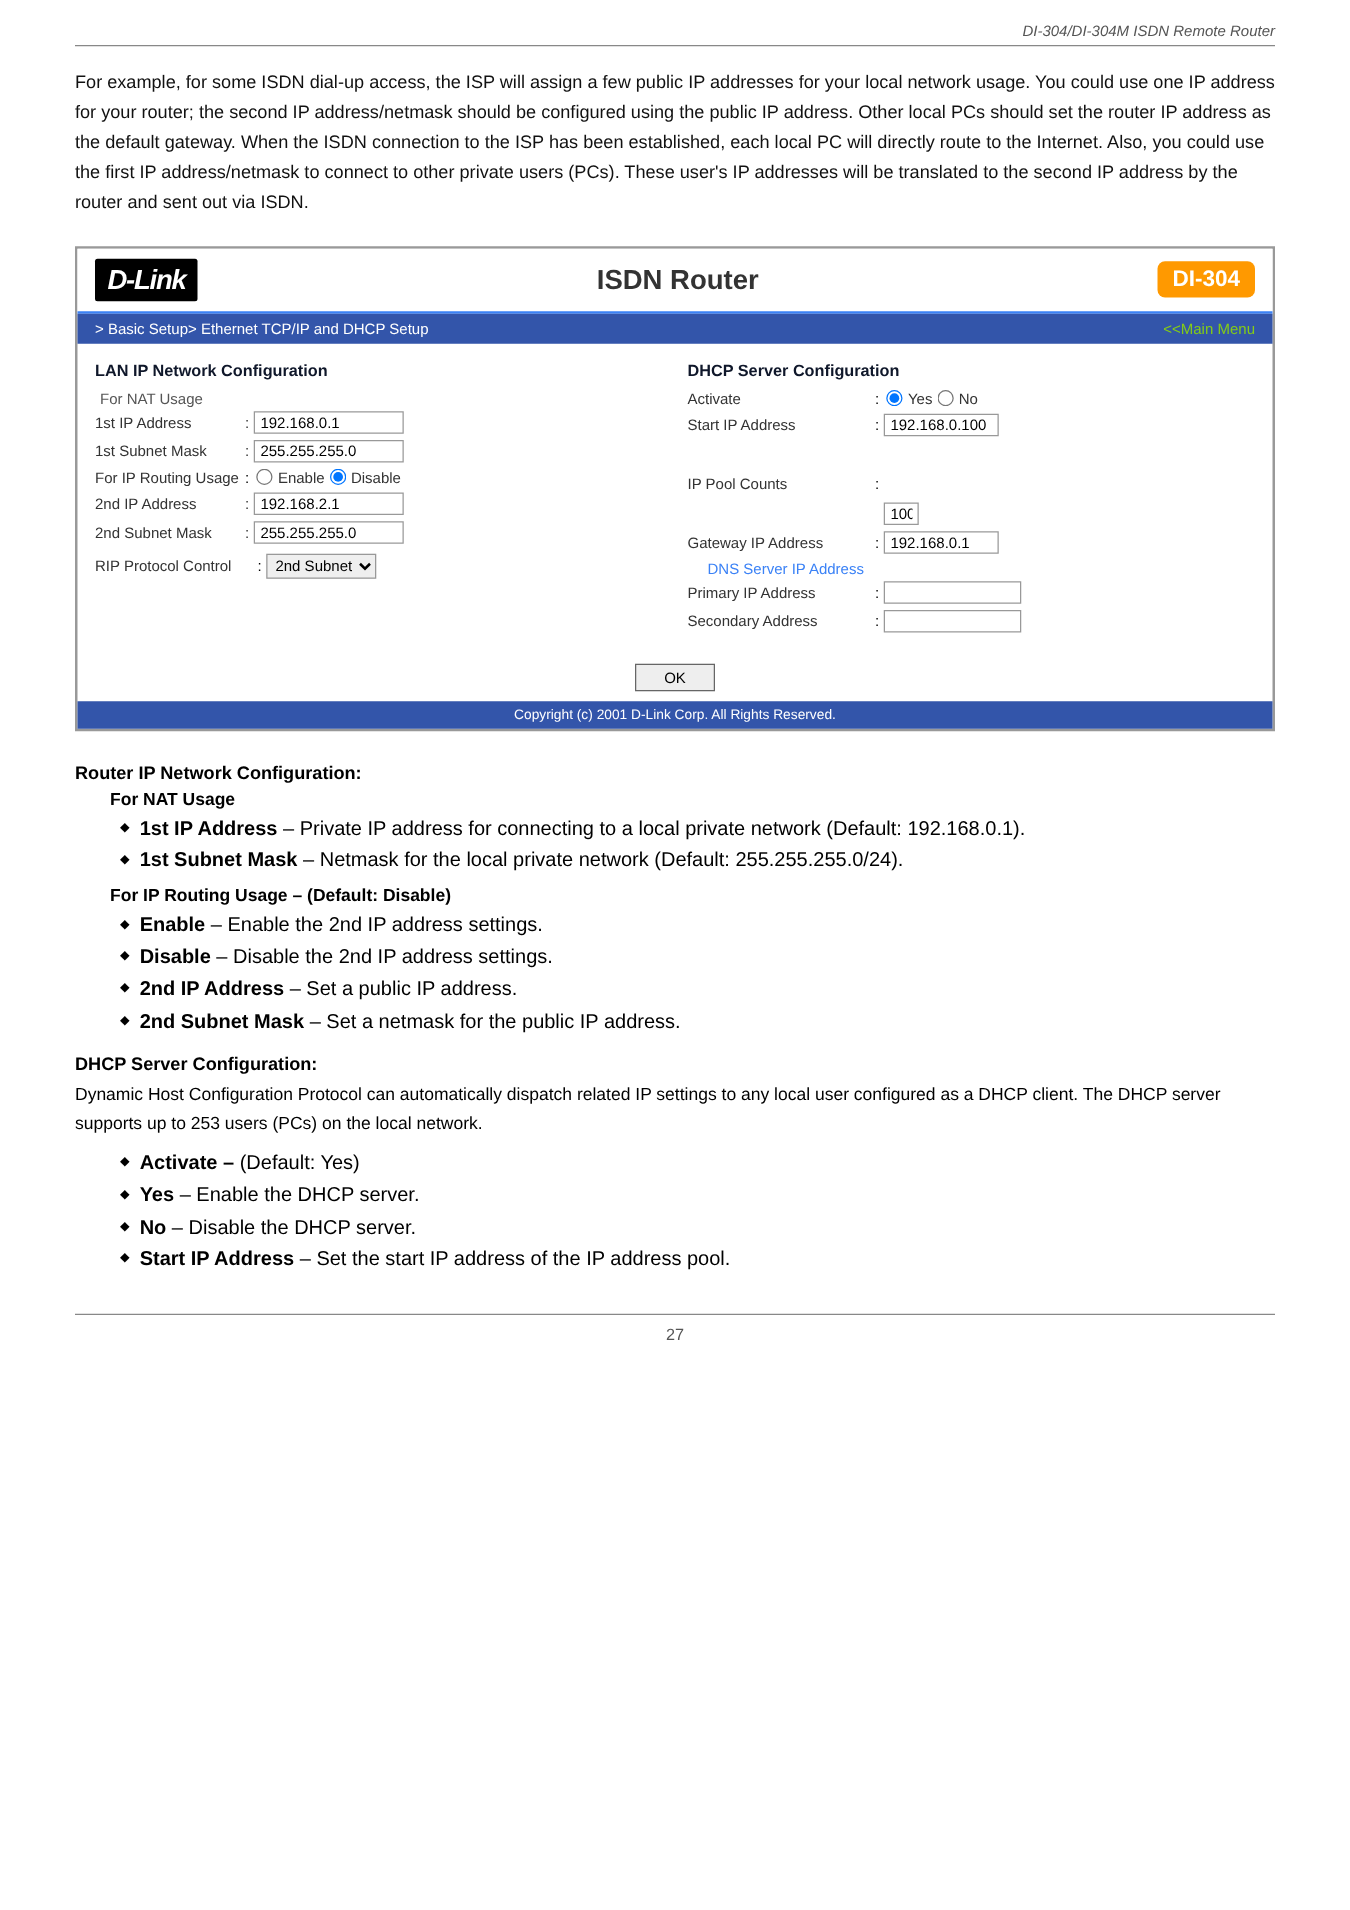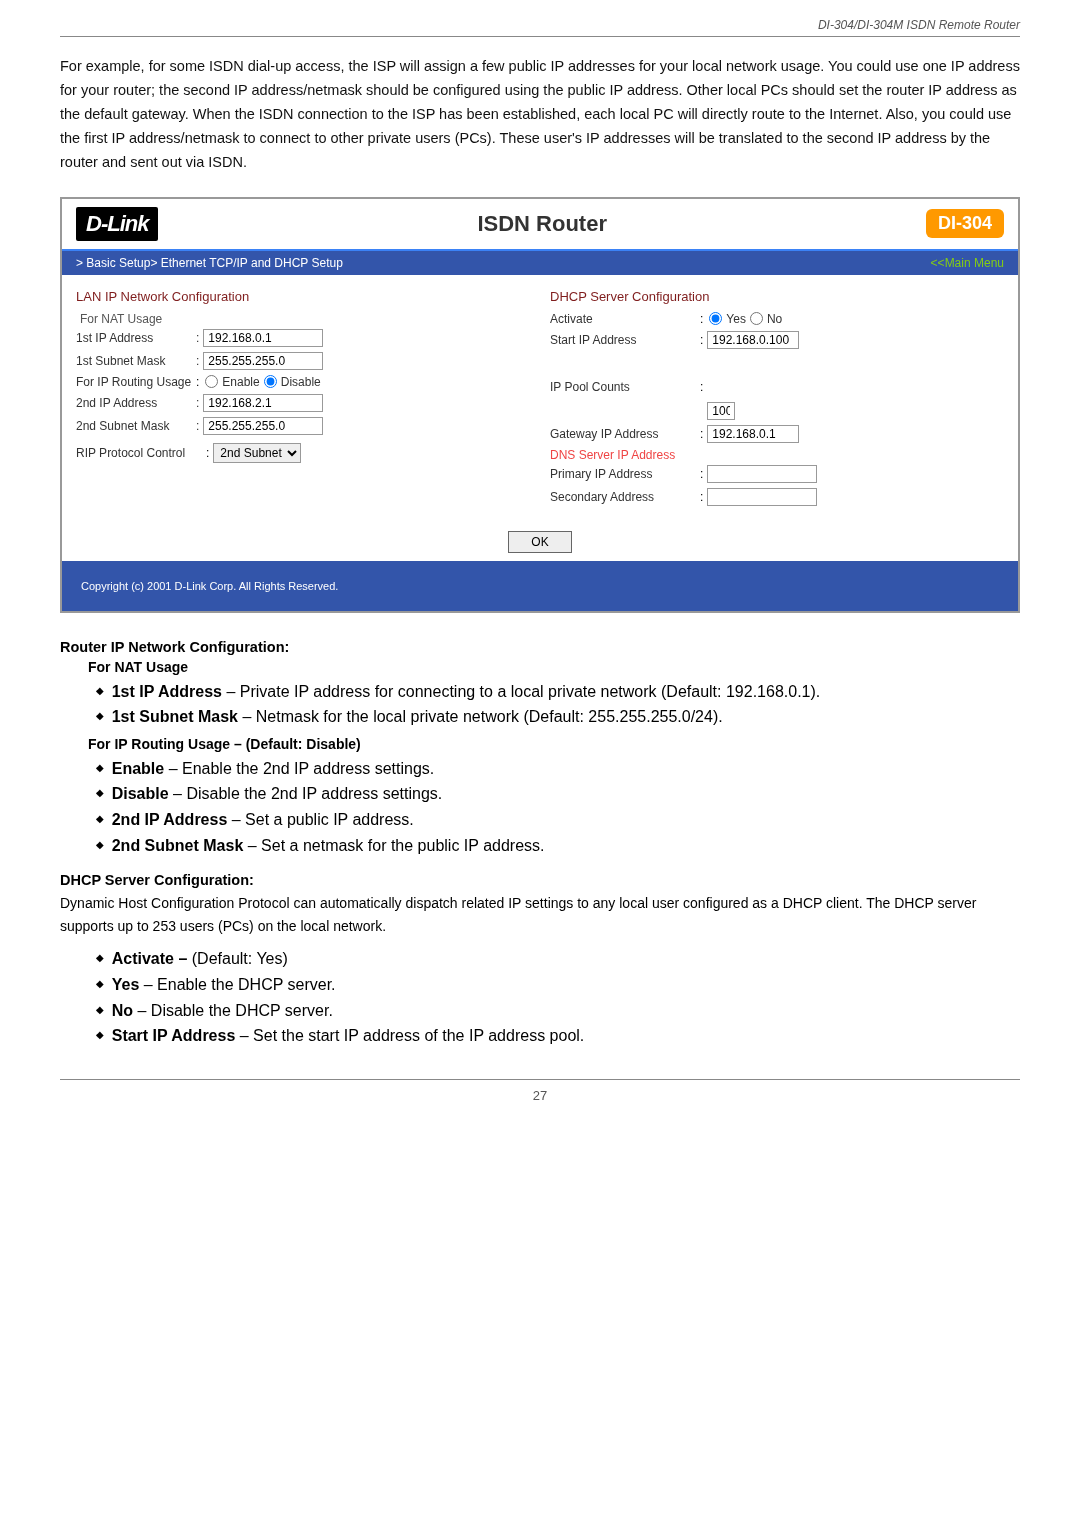--- a/index.html
+++ b/index.html
@@ -108,22 +108,22 @@
       display: flex;
       gap: 20px;
     }
 
     
     .config-section {
       flex: 1;
     }
     .config-section-title {
       font-size: 13px;
-      font-weight: normal;
-      color: #7f1d1d;
+      font-weight: bold;
+      color: #0f172a;
       margin-bottom: 8px;
     }
     .config-label-row {
       font-size: 12px;
       color: #555;
       margin-bottom: 3px;
       margin-left: 4px;
     }
     .config-field-row {
       display: flex;
@@ -218,44 +218,45 @@
       font-size: 12px;
     }
     .dhcp-activate-row .field-label {
       width: 150px;
       color: #333;
     }
 
     
     .dns-label {
       font-size: 12px;
-      color: #ef4444;
+      color: #3b82f6;
       margin-bottom: 3px;
-      margin-left: 0;
+      margin-left: 16px;
     }
 
     
     .ok-row {
       text-align: center;
       padding: 10px 0 8px 0;
     }
     .ok-button {
       padding: 3px 22px;
       font-size: 12px;
       border: 1px solid #666;
       background: #eee;
       cursor: pointer;
     }
 
     
     .router-footer-bar {
       background: #3355aa;
       color: #fff;
+      text-align: center;
       font-size: 11px;
-      padding: 19px;
+      padding: 5px;
     }
 
     
     .doc-section {
       margin-bottom: 14px;
     }
     .doc-section-title {
       font-size: 14.5px;
       font-weight: bold;
       margin-bottom: 4px;

